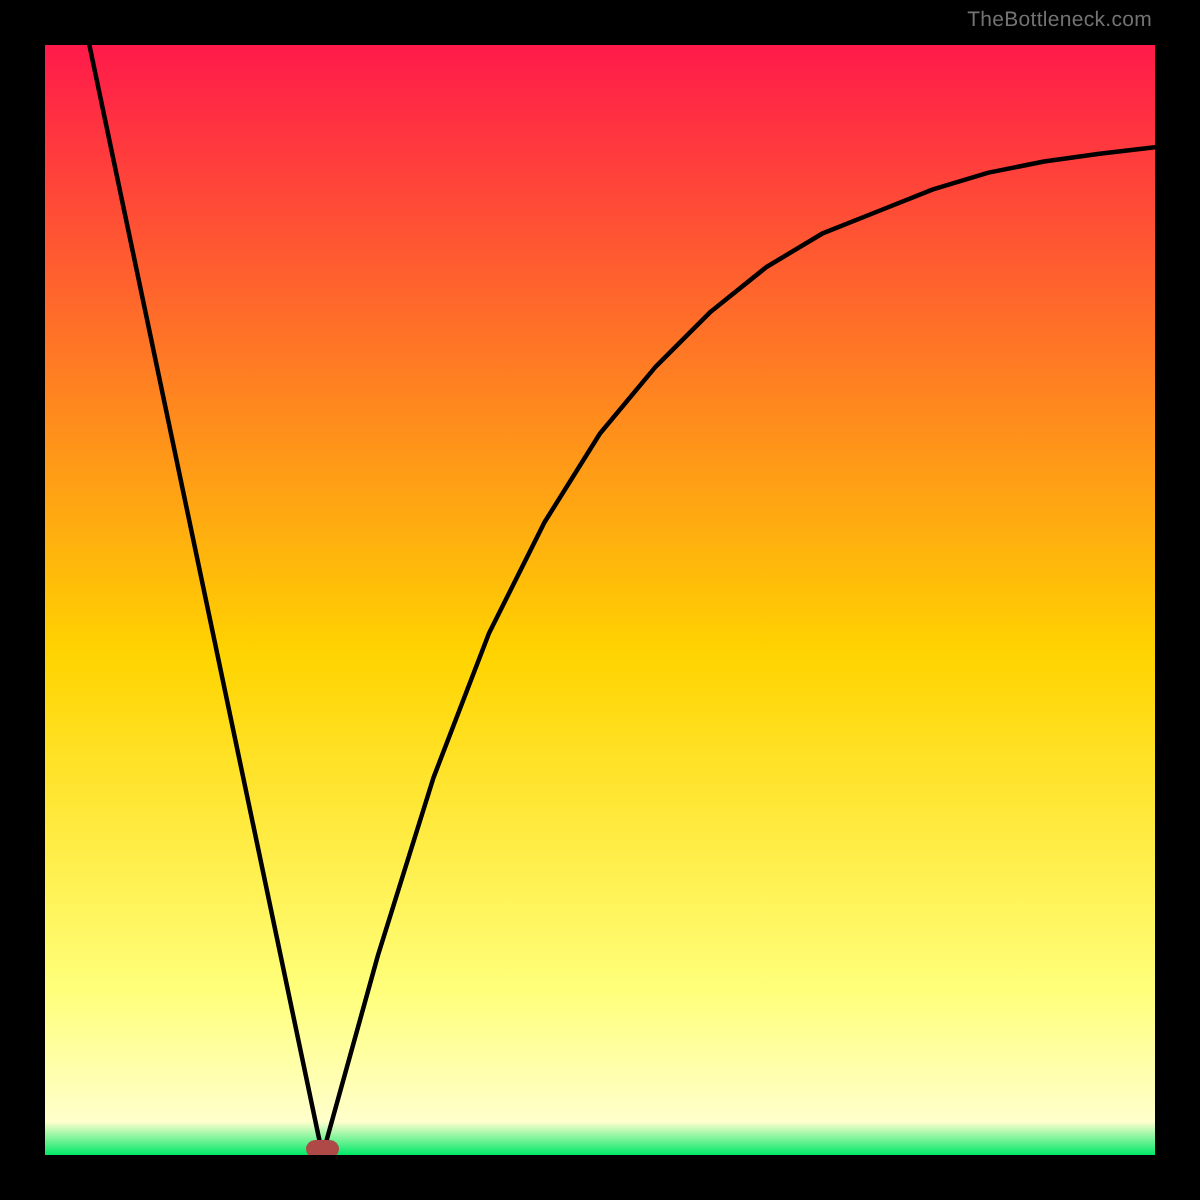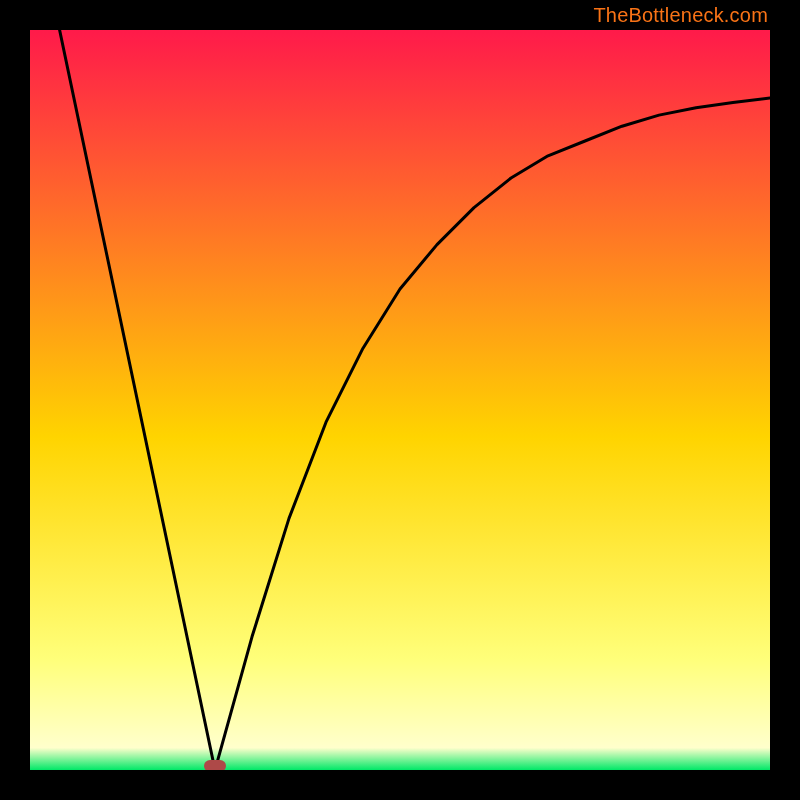--- a/index.html
+++ b/index.html
@@ -30,22 +30,22 @@
     position: absolute;
     left: 0;
     top: 0;
     width: 100%;
     height: 100%;
   }
   .watermark {
     position: absolute;
     top: 4px;
     right: 32px;
-    color: #f97316;
-    font-size: 20px;
+    color: #737373;
+    font-size: 14px;
     font-weight: 500;
     letter-spacing: 0.2px;
   }
   .marker {
     position: absolute;
     width: 22px;
     height: 12px;
     background: #ae4948;
     border-radius: 6px;
   }

